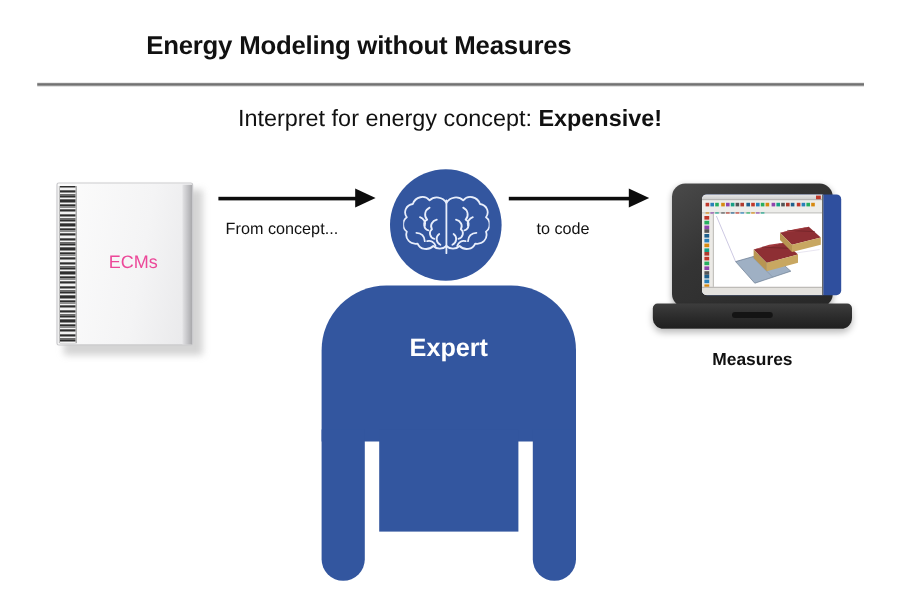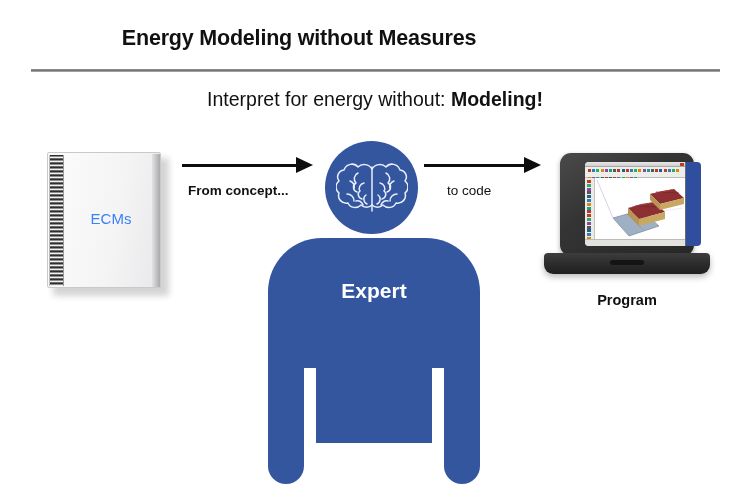--- a/index.html
+++ b/index.html
@@ -104,21 +104,21 @@
     border-right: 1px solid #9b9b9b;
     box-sizing: border-box;
   }
   #notebook-label {
     position: absolute;
     left: 20px;
     top: 58px;
     width: 88px;
     text-align: center;
     font-size: 15px;
-    color: #3b82f6;
+    color: #ec4899;
   }
 
   
   .arrow {
     position: absolute;
     height: 20px;
   }
   .arrow .shaft {
     position: absolute;
     left: 0;
@@ -138,21 +138,21 @@
   .arrow-label {
     position: absolute;
     font-size: 13.5px;
     color: #111111;
     white-space: nowrap;
   }
 
   #arrow-concept { left: 182px; top: 156px; width: 132px; }
   #arrow-concept .shaft { width: 116px; }
   #arrow-concept .head { left: 114px; }
-  #label-concept { left: 188px; top: 183px; font-weight: bold; }
+  #label-concept { left: 188px; top: 183px; font-weight: normal; }
 
   #arrow-code { left: 424px; top: 156px; width: 118px; }
   #arrow-code .shaft { width: 102px; }
   #arrow-code .head { left: 100px; }
   #label-code { left: 447px; top: 183px; font-weight: normal; }
 
   
   #brain-circle {
     position: absolute;
     left: 325px;
@@ -299,21 +299,21 @@
     font-weight: bold;
     line-height: 19px;
     color: #111111;
   }
 </style>
 </head>
 <body>
 
 <div id="slide-title">Energy Modeling without Measures</div>
 <div id="title-rule"></div>
-<div id="subtitle"><span>Interpret for energy without: </span><span class="strong">Modeling!</span></div>
+<div id="subtitle"><span>Interpret for energy concept: </span><span class="strong">Expensive!</span></div>
 
 <div id="notebook">
   <div id="notebook-shadow"></div>
   <div id="notebook-cover"></div>
   <div id="notebook-edge"></div>
   <div id="notebook-spiral"></div>
   <div id="notebook-label">ECMs</div>
 </div>
 
 <div class="arrow" id="arrow-concept">
@@ -445,14 +445,14 @@
         </div>
         <div id="cad-status"></div>
       </div>
     </div>
   </div>
   <div id="laptop-base">
     <div id="laptop-notch"></div>
   </div>
 </div>
 <div id="laptop-caption">
-  <div>Program</div>
+  <div>Measures</div>
 </div>
 
 </body></html>

